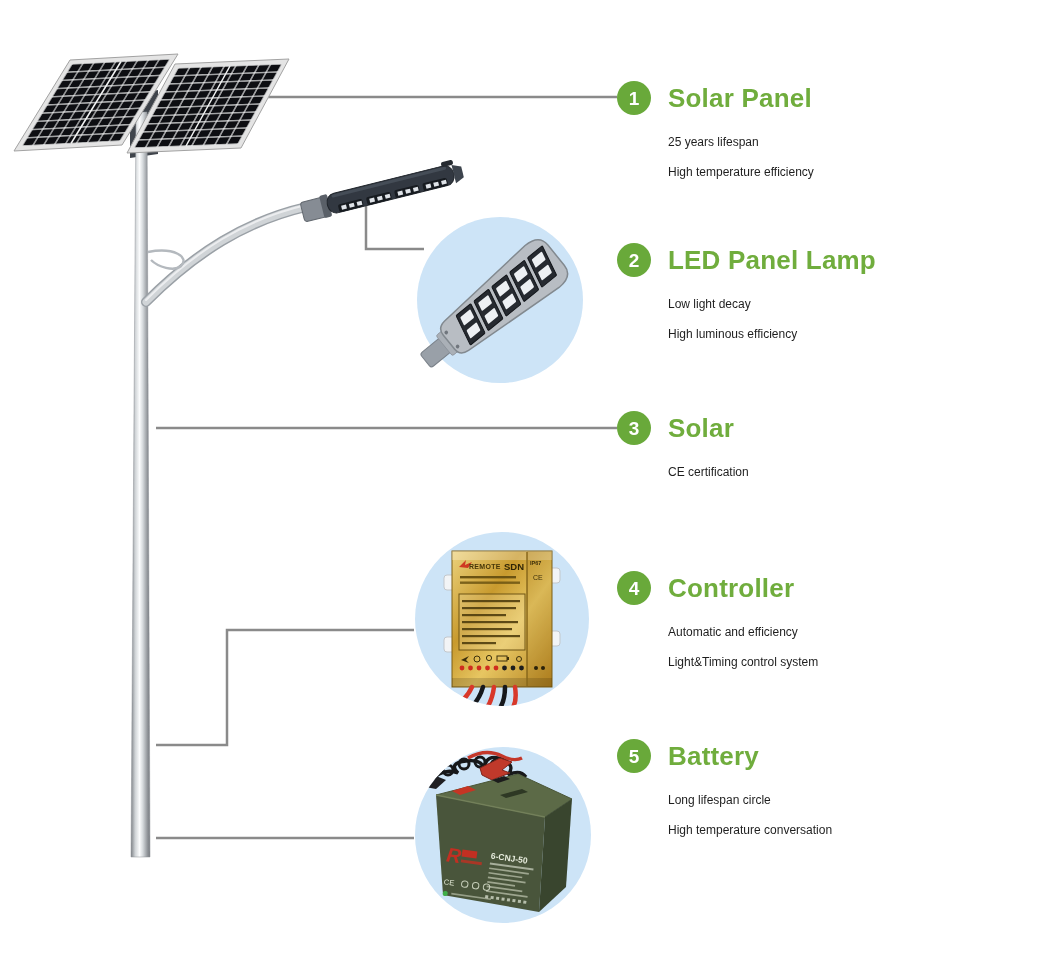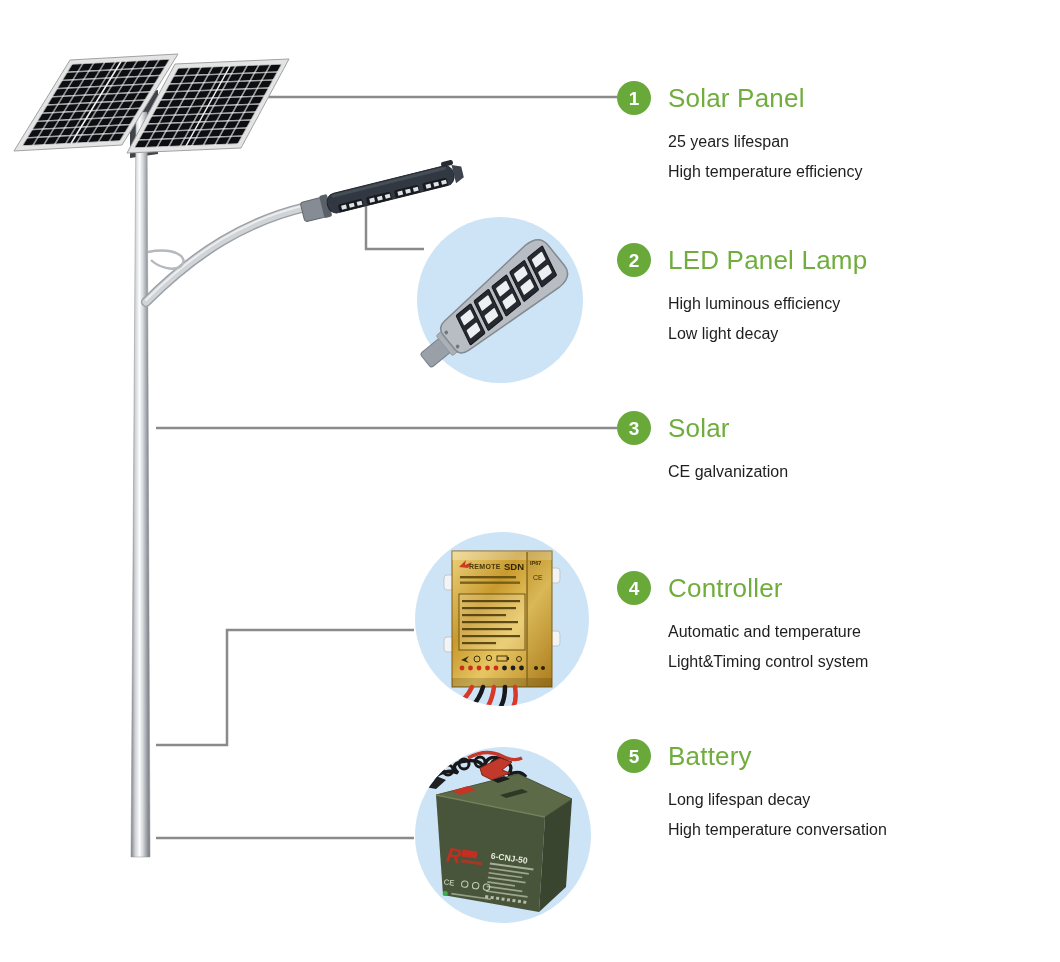--- a/index.html
+++ b/index.html
@@ -3,22 +3,22 @@
 <meta charset="utf-8">
 <style>
   html,body{margin:0;padding:0}
   body{width:1060px;height:962px;background:#ffffff;font-family:"Liberation Sans",sans-serif;position:relative;overflow:hidden}
   .stage{position:absolute;inset:0}
   svg.illu{position:absolute;left:0;top:0}
   .item{position:absolute;left:617px;width:434px}
   .item-head{display:flex;align-items:center;gap:17px}
   .badge{width:34px;height:34px;border-radius:50%;background:var(--accent-green,#69a93a);color:#fff;
          font-size:19px;font-weight:bold;display:flex;align-items:center;justify-content:center;line-height:1}
-  .title{font-size:26px;font-weight:normal;color:var(--title-green,#70ad3d);letter-spacing:.2px}
-  .desc{margin:12px 0 0 51px;font-size:16px;line-height:30px;color:var(--desc-text,#1e1e1e)}
+  .title{font-size:26px;font-weight:bold;color:var(--title-green,#70ad3d);letter-spacing:.2px}
+  .desc{margin:12px 0 0 51px;font-size:12px;line-height:30px;color:var(--desc-text,#1e1e1e)}
   .cl{fill:none;stroke:var(--connector-gray,#8a8a8a);stroke-width:2.5}
   .callout{fill:var(--callout-blue,#cde4f7)}
   svg text{font-family:"Liberation Sans",sans-serif}
 </style>
 </head>
 <body>
 
 <div class="stage">
 
   <svg class="illu" width="620" height="962" viewBox="0 0 620 962">
@@ -283,50 +283,50 @@
       <div>High temperature efficiency</div>
     </div>
   </div>
 
   <div class="item" style="top:243px">
     <div class="item-head">
       <div class="badge">2</div>
       <div class="title">LED Panel Lamp</div>
     </div>
     <div class="desc">
+      <div>Low light decay</div>
       <div>High luminous efficiency</div>
-      <div>Low light decay</div>
     </div>
   </div>
 
   <div class="item" style="top:411px">
     <div class="item-head">
       <div class="badge">3</div>
       <div class="title">Solar</div>
     </div>
     <div class="desc">
-      <div>CE galvanization</div>
+      <div>CE certification</div>
     </div>
   </div>
 
   <div class="item" style="top:571px">
     <div class="item-head">
       <div class="badge">4</div>
       <div class="title">Controller</div>
     </div>
     <div class="desc">
-      <div>Automatic and temperature</div>
+      <div>Automatic and efficiency</div>
       <div>Light&amp;Timing control system</div>
     </div>
   </div>
 
   <div class="item" style="top:739px">
     <div class="item-head">
       <div class="badge">5</div>
       <div class="title">Battery</div>
     </div>
     <div class="desc">
-      <div>Long lifespan decay</div>
+      <div>Long lifespan circle</div>
       <div>High temperature conversation</div>
     </div>
   </div>
 
 </div>
 
 </body></html>

